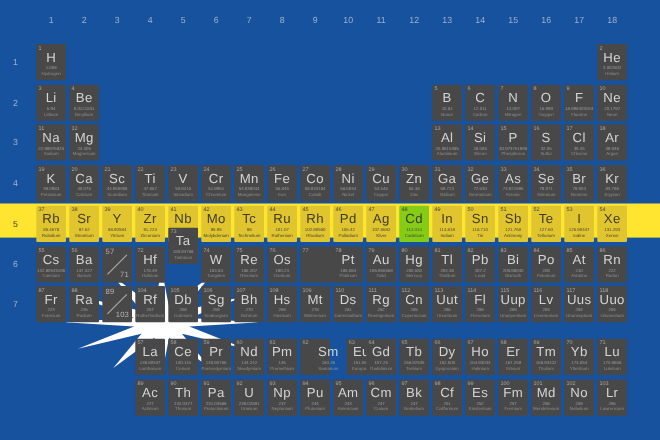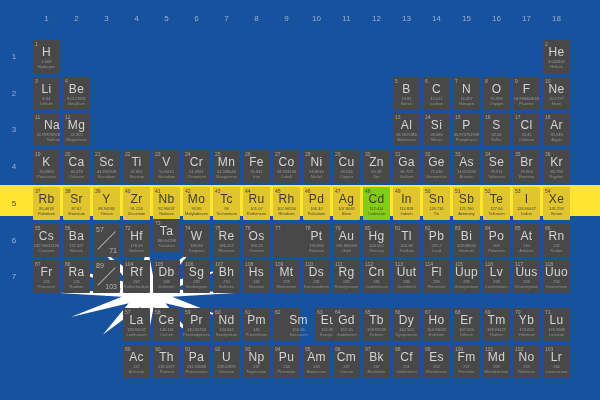--- a/index.html
+++ b/index.html
@@ -114,21 +114,21 @@
         <div class="sym">F</div>
         <div class="mass">18.998403163</div>
         <div class="name">Fluorine</div>
       </div>
       <div class="cell" style="left: 543px; top: 76.7px;">
         <div class="num">10</div>
         <div class="sym">Ne</div>
         <div class="mass">20.1797</div>
         <div class="name">Neon</div>
       </div>
-      <div class="cell" style="left: 33px; top: 113.4px; align-items: flex-end;">
+      <div class="cell" style="left: 33px; top: 113.4px;">
         <div class="num">11</div>
         <div class="sym">Na</div>
         <div class="mass">22.98976928</div>
         <div class="name">Sodium</div>
       </div>
       <div class="cell" style="left: 63px; top: 113.4px;">
         <div class="num">12</div>
         <div class="sym">Mg</div>
         <div class="mass">24.305</div>
         <div class="name">Magnesium</div>
@@ -396,21 +396,21 @@
         <div class="sym">Ba</div>
         <div class="mass">137.327</div>
         <div class="name">Barium</div>
       </div>
       <div class="cell" style="left: 123px; top: 223.5px;">
         <div class="num">72</div>
         <div class="sym">Hf</div>
         <div class="mass">178.49</div>
         <div class="name">Hafnium</div>
       </div>
-      <div class="cell" style="left: 153px; top: 219px;">
+      <div class="cell" style="left: 153px; top: 207px;">
         <div class="num">73</div>
         <div class="sym">Ta</div>
         <div class="mass">180.94788</div>
         <div class="name">Tantalum</div>
       </div>
       <div class="cell" style="left: 183px; top: 223.5px;">
         <div class="num">74</div>
         <div class="sym">W</div>
         <div class="mass">183.84</div>
         <div class="name">Tungsten</div>

